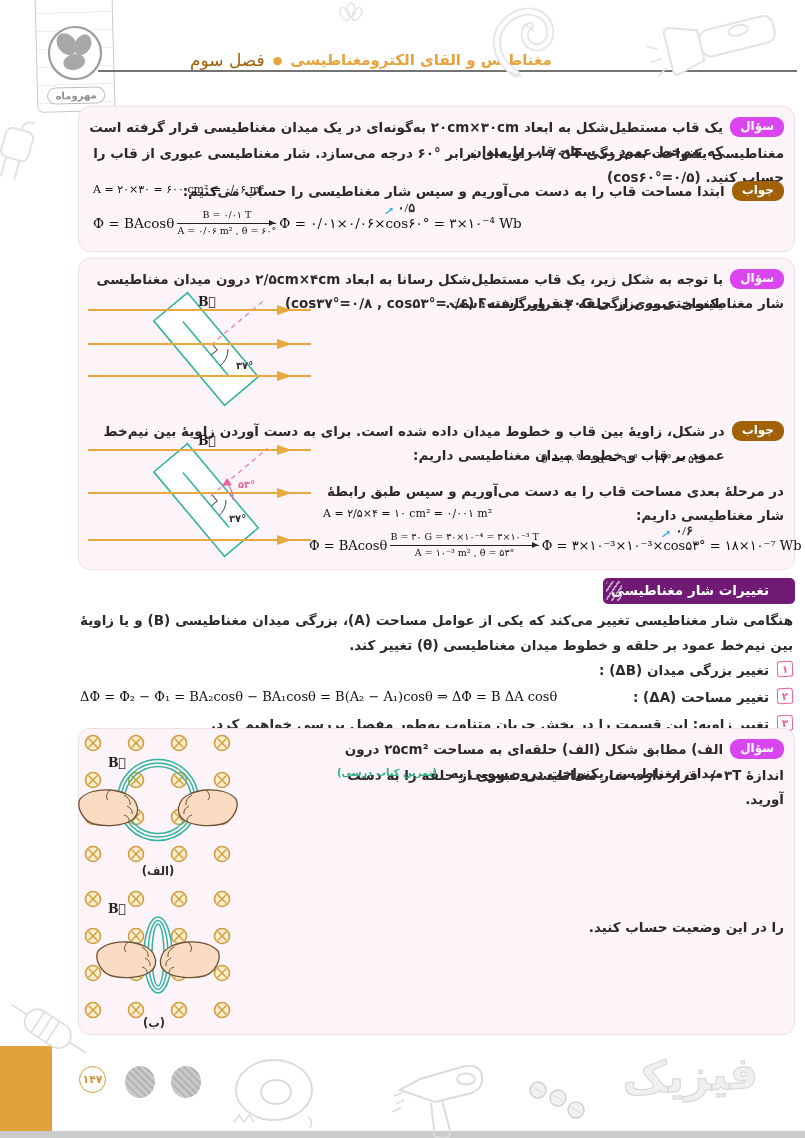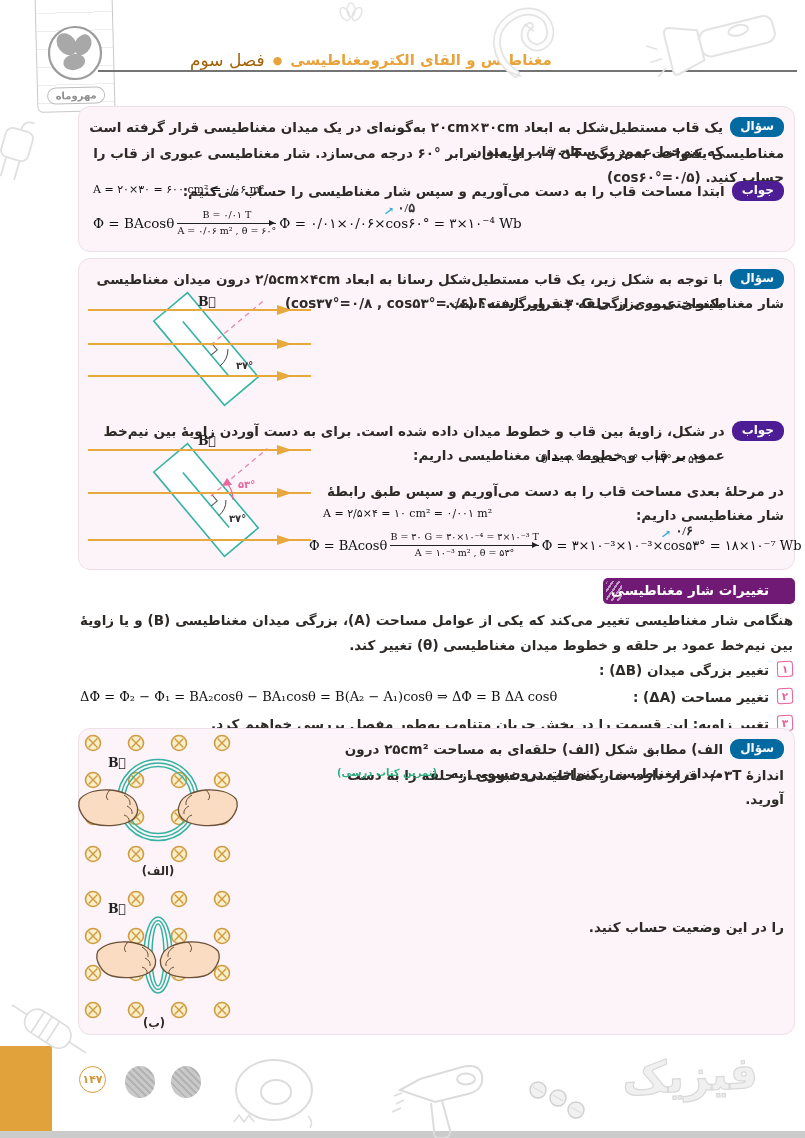--- a/index.html
+++ b/index.html
@@ -2,22 +2,22 @@
 <html><head>
 <meta charset="utf-8">
 <style>
   *{margin:0;padding:0;box-sizing:border-box}
   html,body{width:805px;height:1138px}
   body{position:relative;background:#fff;font-family:"DejaVu Sans",sans-serif;overflow:hidden}
   svg{overflow:visible;display:block}
   .abs{position:absolute}
   .box{position:absolute;background:#fcf4f8;border:1px solid #efdfe8;border-radius:12px}
   .badge{flex:0 0 auto;color:#fff;font-weight:bold;font-size:12px;line-height:1;padding:3px 10px 5px;border-radius:9px;margin-top:2px}
-  .bq{background:#0369a1}
-  .ba{background:#4c1d95}
+  .bq{background:#d946ef}
+  .ba{background:#a16207}
   .qrow{position:absolute;display:flex;gap:7px;direction:rtl;align-items:flex-start}
   .ptext{font-size:13.5px;font-weight:bold;color:#2e2a28;line-height:24px}
   .rtl-line{position:absolute;direction:rtl;text-align:right;font-size:13.5px;font-weight:bold;color:#2e2a28;line-height:24px}
   .formula{position:absolute;direction:ltr;font-family:"DejaVu Serif","DejaVu Sans",serif;font-size:11px;color:#111;white-space:nowrap}
   .fluxrow{position:absolute;display:flex;direction:ltr;align-items:center;font-family:"DejaVu Serif","DejaVu Sans",serif;font-size:13.5px;color:#111;white-space:nowrap}
   .limarrow{display:inline-flex;flex-direction:column;align-items:center;font-size:9.5px;line-height:1.35;margin:0 3px;color:#111}
   .shaft{position:relative;align-self:stretch;height:0;border-top:1.2px solid #222;margin:1px 0}
   .shaft:after{content:"";position:absolute;right:-2px;top:-4.2px;border:3.6px solid transparent;border-left:6.5px solid #222}
   .cosw{position:relative;display:inline-block}
   .hint{position:absolute;left:12px;top:-15px;font-size:13px;font-family:Liberation Serif, serif;color:#333;font-weight:bold}

